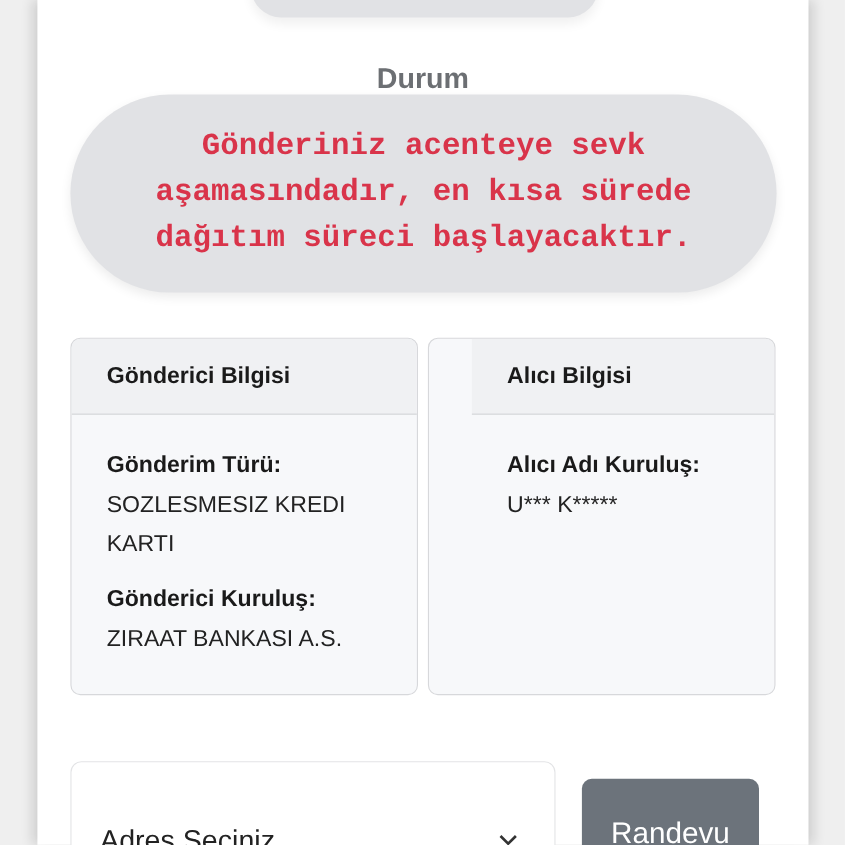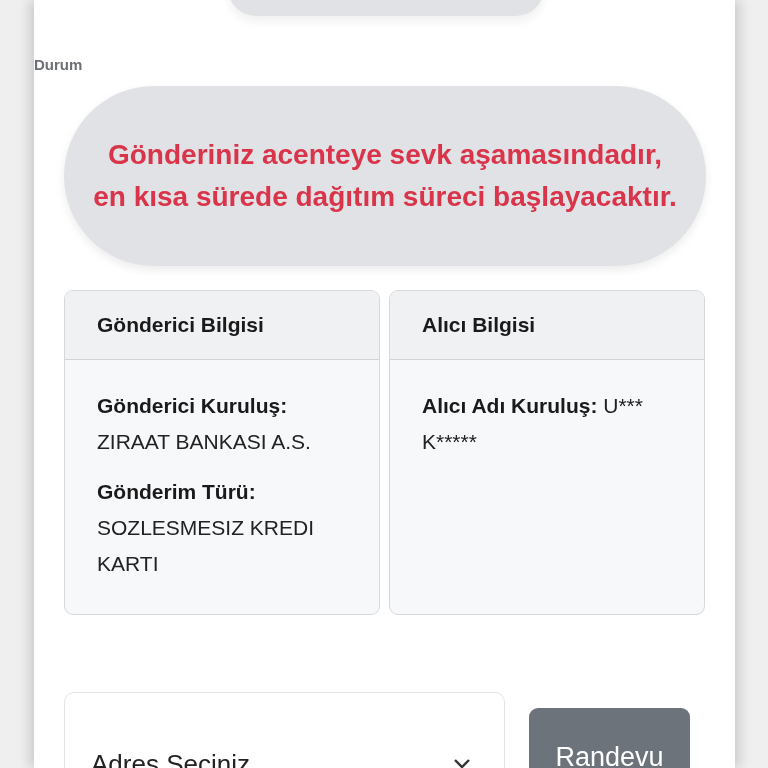--- a/index.html
+++ b/index.html
@@ -13,39 +13,39 @@
       background: #ffffff;
       box-shadow: -6px 0 10px rgba(0,0,0,0.12), 6px 0 10px rgba(0,0,0,0.12);
     }
     .top-pill {
       position: absolute; left: 194px; top: -40px; width: 316px; height: 56px;
       background: #e1e2e5; border-radius: 30px;
       box-shadow: 0 6px 10px rgba(0,0,0,0.06);
     }
     .status-label {
       position: absolute; left: 0; top: 56px; width: 100%;
-      font-size: 15px; font-weight: bold; color: #6c6f73;
+      text-align: center; font-size: 26px; font-weight: bold; color: #6c6f73;
     }
     .status-pill {
       position: absolute; left: 30px; top: 86px; width: 642px; height: 180px;
       background: #e1e2e5; border-radius: 90px;
       box-shadow: 0 4px 10px rgba(0,0,0,0.08);
       display: flex; align-items: center; justify-content: center;
       text-align: center; padding: 0 24px;
     }
     .status-text {
-      color: #d9344a; font-size: 28px; font-weight: bold; line-height: 42px;
+      color: #d9344a; font-size: 28px; font-weight: bold; line-height: 42px; font-family: Liberation Mono, monospace;
     }
     .info-card {
-      position: absolute; top: 290px; width: 316px; height: 325px;
+      position: absolute; top: 307px; width: 316px; height: 325px;
       background: #f7f8fa; border: 1px solid #d7d8db; border-radius: 9px;
       overflow: hidden;
     }
     .info-card.left { left: 30px; }
-    .info-card.right { left: 355px; }
+    .info-card.right { left: 355px; padding-left: 39px; }
     .card-header {
       height: 69px; background: #f0f1f3; border-bottom: 1px solid #d3d4d7;
       padding-left: 32px; display: flex; align-items: center;
       font-size: 21px; font-weight: bold; color: #1a1a1a;
     }
     .card-body { padding: 28px 30px 0 32px; color: #222; font-size: 21px; line-height: 36px; }
     .field { margin-bottom: 14px; }
     .field .lbl { font-weight: bold; color: #1a1a1a; }
     .field .val { font-weight: normal; }
     .block { display: block; }
@@ -75,26 +75,26 @@
   <div class="status-label">Durum</div>
 
   <div class="status-pill">
     <div class="status-text">Gönderiniz acenteye sevk aşamasındadır, en kısa sürede dağıtım süreci başlayacaktır.</div>
   </div>
 
   <div class="info-card left">
     <div class="card-header">Gönderici Bilgisi</div>
     <div class="card-body">
       <div class="field">
+        <span class="lbl block">Gönderim Türü:</span>
+        <span class="val block">SOZLESMESIZ KREDI KARTI</span>
+      </div>
+      <div class="field">
         <span class="lbl block">Gönderici Kuruluş:</span>
         <span class="val block">ZIRAAT BANKASI A.S.</span>
-      </div>
-      <div class="field">
-        <span class="lbl block">Gönderim Türü:</span>
-        <span class="val block">SOZLESMESIZ KREDI KARTI</span>
       </div>
     </div>
   </div>
 
   <div class="info-card right">
     <div class="card-header">Alıcı Bilgisi</div>
     <div class="card-body">
       <div class="field">
         <span class="lbl">Alıcı Adı Kuruluş:</span>
         <span class="val">U*** K*****</span>

